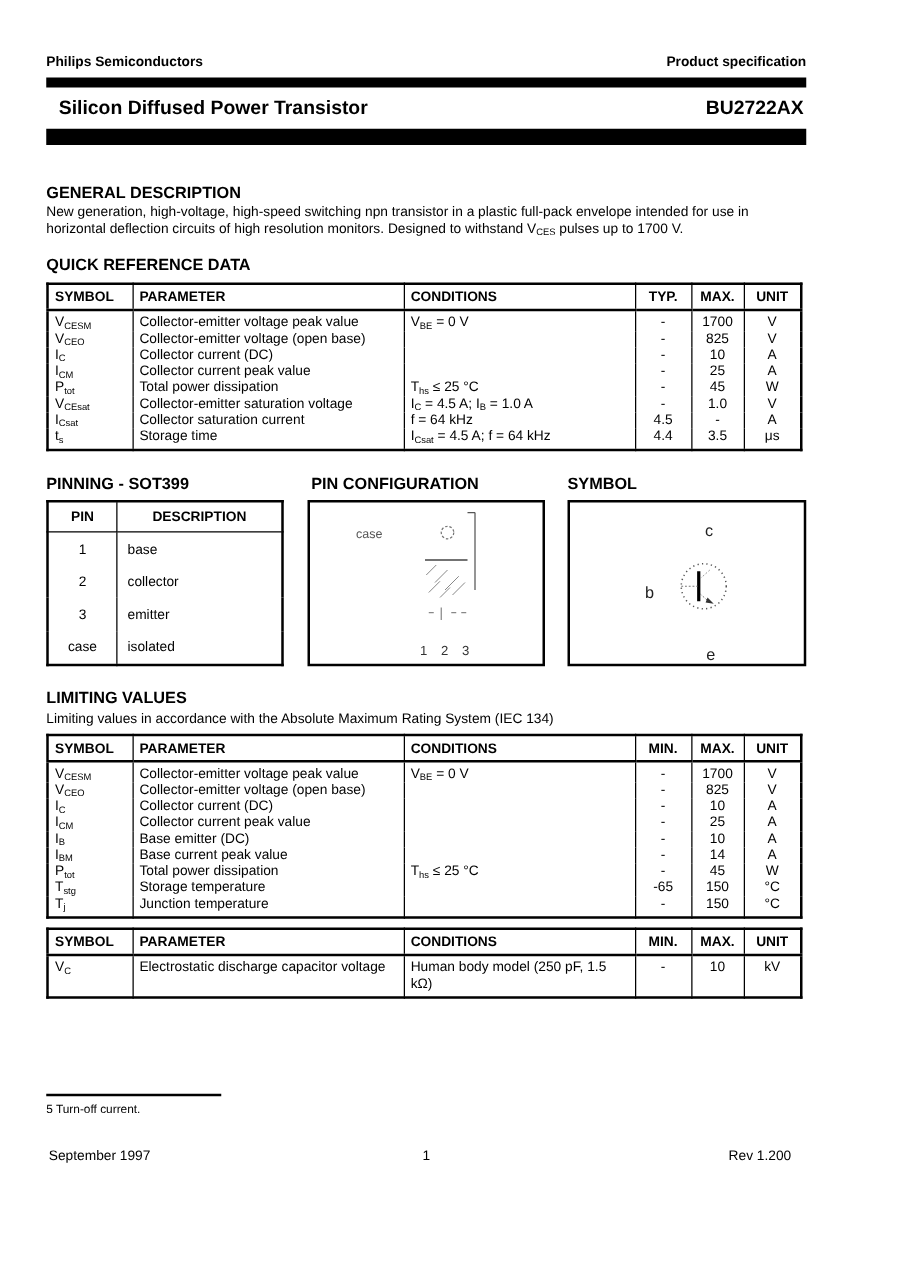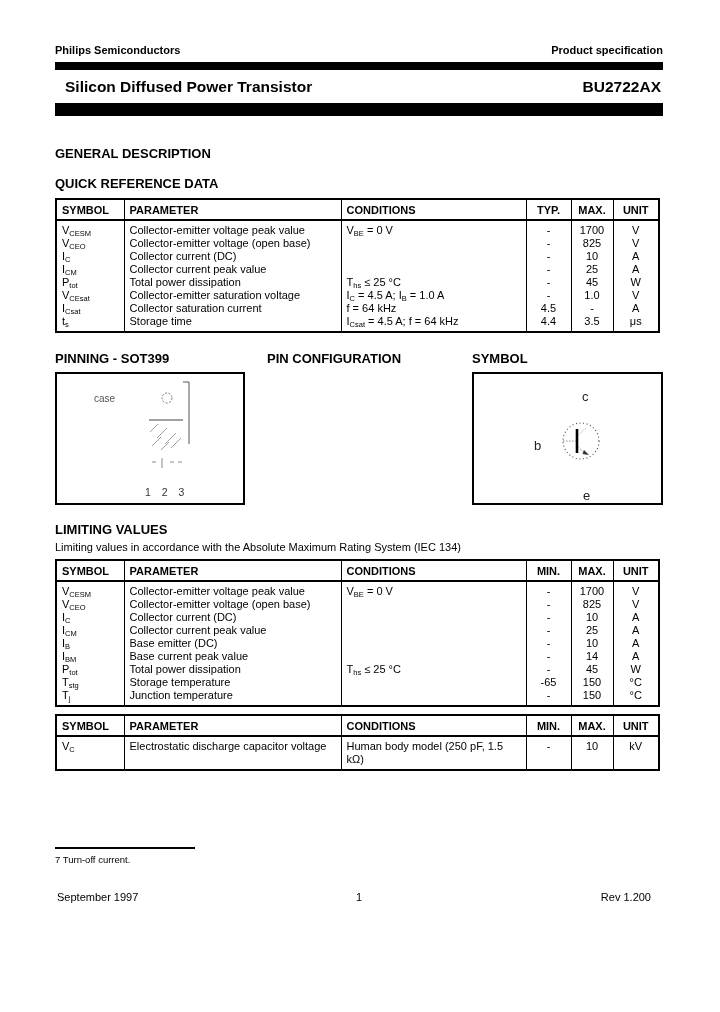--- a/index.html
+++ b/index.html
@@ -2,21 +2,21 @@
 <html><head>
 <meta charset="utf-8">
 <style>
   html,body{margin:0;padding:0;}
   body{
     width:720px;height:1012px;background:#ffffff;
     font-family:"Liberation Sans", sans-serif;color:#000;
     -webkit-font-smoothing:antialiased;
   }
   .page{position:relative;width:720px;height:974px;overflow:hidden;box-sizing:border-box;
-        padding:0 57px 0 55px;}
+        padding:0 57px 0 37px;}
   .content{width:608px;}
 
   
   .masthead{display:flex;justify-content:space-between;padding-top:44px;
             font-size:11px;font-weight:bold;}
   .bar1{height:8px;background:#000;margin-top:6px;}
   .title-row{display:flex;justify-content:space-between;align-items:center;
              height:33px;padding:0 2px 0 10px;font-size:15.5px;font-weight:bold;}
   .bar2{height:13px;background:#000;}
 
@@ -81,20 +81,21 @@
       <span>Product specification</span>
     </div>
     <div class="bar1"></div>
     <div class="title-row">
       <span>Silicon Diffused Power Transistor</span>
       <span>BU2722AX</span>
     </div>
     <div class="bar2"></div>
 
     <div class="section-head mt30">GENERAL DESCRIPTION</div>
+    <div class="body-text mt3">New generation, high-voltage, high-speed switching npn transistor in a plastic full-pack envelope intended for use in horizontal deflection circuits of high resolution monitors. Designed to withstand V<sub>CES</sub> pulses up to 1700 V.</div>
 
     <div class="section-head mt15">QUICK REFERENCE DATA</div>
     <table class="spec mt7">
       <colgroup>
           <col class="c-sym">
           <col class="c-par">
           <col class="c-con">
           <col class="c-n1">
           <col class="c-n2">
           <col class="c-un">
@@ -177,20 +178,46 @@
         </tbody>
       </table>
 
     <div class="trio-heads mt18">
       <span class="section-head h1">PINNING - SOT399</span>
       <span class="section-head h2">PIN CONFIGURATION</span>
       <span class="section-head h3">SYMBOL</span>
     </div>
     <div class="trio">
 
+      <table class="pin">
+          <thead>
+            <tr>
+              <th>PIN</th>
+              <th>DESCRIPTION</th>
+            </tr>
+          </thead>
+          <tbody>
+            <tr>
+              <td>1</td>
+              <td>base</td>
+            </tr>
+            <tr>
+              <td>2</td>
+              <td>collector</td>
+            </tr>
+            <tr>
+              <td>3</td>
+              <td>emitter</td>
+            </tr>
+            <tr>
+              <td>case</td>
+              <td>isolated</td>
+            </tr>
+          </tbody>
+        </table>
 
       <div class="fig-box">
         <svg width="186" height="129" viewBox="0 0 186 129">
           <text x="58" y="28" font-size="10" fill="#555" text-anchor="end">case</text>
           <circle cx="110" cy="24" r="5" fill="none" stroke="#777" stroke-width="1" stroke-dasharray="2,1.5"></circle>
           <path d="M126 8 h6 M132 8 v62" fill="none" stroke="#555" stroke-width="1"></path>
           <line x1="92" y1="46" x2="126" y2="46" stroke="#444" stroke-width="1.2"></line>
           <g stroke="#888" stroke-width="0.8">
             <line x1="93" y1="58" x2="101" y2="50"></line>
               <line x1="100" y1="64" x2="110" y2="54"></line>
@@ -341,21 +368,21 @@
             <td>Electrostatic discharge capacitor voltage</td>
             <td>Human body model (250 pF, 1.5 kΩ)</td>
             <td>-</td>
             <td>10</td>
             <td>kV</td>
           </tr>
         </tbody>
       </table>
 
     <div class="foot-rule"></div>
-    <div class="footnote">7 Turn-off current.</div>
+    <div class="footnote">5 Turn-off current.</div>
 
     <div class="footer">
       <span class="f-date">September 1997</span>
       <span class="f-page">1</span>
       <span class="f-rev">Rev 1.200</span>
     </div>
 
   </div>
 </div>
 

